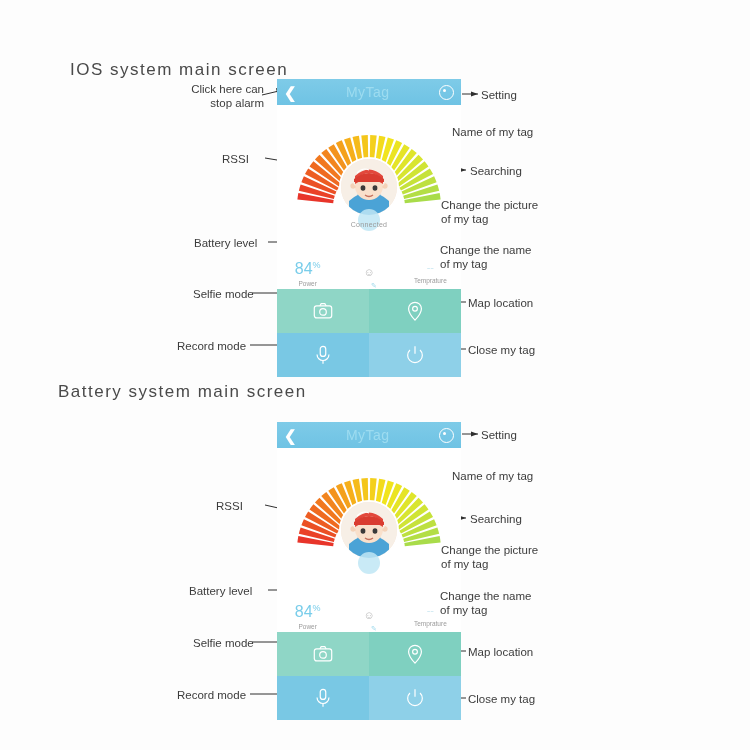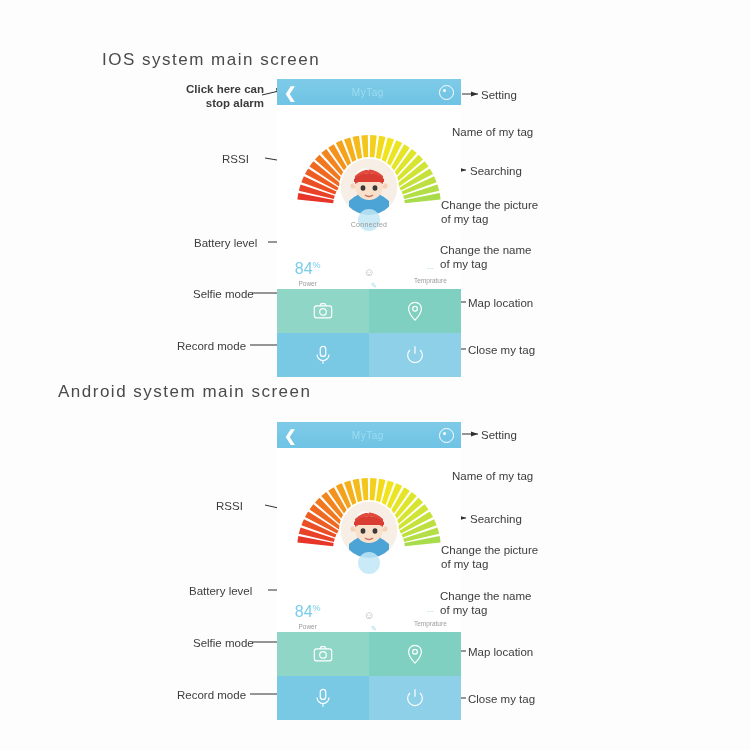--- a/index.html
+++ b/index.html
@@ -11,33 +11,33 @@
     position:relative;
     overflow:hidden;
   }
   .section-title{
     position:absolute;
     font-size:17px;
     letter-spacing:1.5px;
     color:#4a4a4a;
     font-family:"Liberation Sans", sans-serif;
   }
-  #title-ios{left:70px;top:50px;margin-left:32px;}
+  #title-ios{left:70px;top:60px;}
   #title-android{left:58px;top:382px;}
 
   
   .phone{position:absolute;width:184px;}
   .topbar{
     height:26px;
     background:linear-gradient(180deg,#7ecbe8 0%,#6fc3e4 100%);
     display:flex;align-items:center;justify-content:space-between;
     padding:0 7px;box-sizing:border-box;
   }
   .topbar .back{color:#ffffff;font-size:15px;font-weight:bold;line-height:1;}
-  .topbar .tname{color:#9ddcf0;font-size:10px;letter-spacing:.5px;}
+  .topbar .tname{color:#9ddcf0;font-size:14px;letter-spacing:.5px;}
   .topbar .gear{
     width:13px;height:13px;border-radius:50%;
     border:1.6px solid #ffffff;position:relative;
   }
   .topbar .gear:before{
     content:"";position:absolute;left:3.2px;top:3.2px;
     width:3px;height:3px;border-radius:50%;background:#ffffff;
   }
   .gaugewrap{
     position:relative;height:150px;background:#ffffff;
@@ -255,37 +255,37 @@
       <span class="gicon">
         <svg width="22" height="22" viewBox="0 0 24 24" fill="none" stroke="#ffffff" stroke-width="1.3">
           <path d="M6.5 6.5 a8 8 0 1 0 11 0"></path>
           <path d="M12 2.5 v8"></path>
         </svg>
       </span>
     </div>
   </div>
 </div>
 
-<div class="label" style="left:186px;top:82px;text-align:right;width:78px;font-weight:bold;">Click here can
+<div class="label" style="left:186px;top:82px;text-align:right;width:78px;">Click here can
 stop alarm</div>
 <div class="label" style="left:481px;top:88px;">Setting</div>
 <div class="label" style="left:452px;top:125px;">Name of my tag</div>
 <div class="label" style="left:222px;top:152px;">RSSI</div>
 <div class="label" style="left:470px;top:164px;">Searching</div>
 <div class="label" style="left:441px;top:198px;">Change the picture
 of my tag</div>
 <div class="label" style="left:194px;top:236px;">Battery level</div>
 <div class="label" style="left:440px;top:243px;">Change the name
 of my tag</div>
 <div class="label" style="left:193px;top:287px;">Selfie mode</div>
 <div class="label" style="left:468px;top:296px;">Map location</div>
 <div class="label" style="left:177px;top:339px;">Record mode</div>
 <div class="label" style="left:468px;top:343px;">Close my tag</div>
 
-<div class="section-title" id="title-android">Android system main screen</div>
+<div class="section-title" id="title-android">Battery system main screen</div>
 
 <div class="phone" id="phone-android" style="left:277px;top:422px;">
 
   <div class="topbar">
     <span class="back">❮</span>
     <span class="tname">MyTag</span>
     <span class="gear"></span>
   </div>
 
   <div class="gaugewrap">

